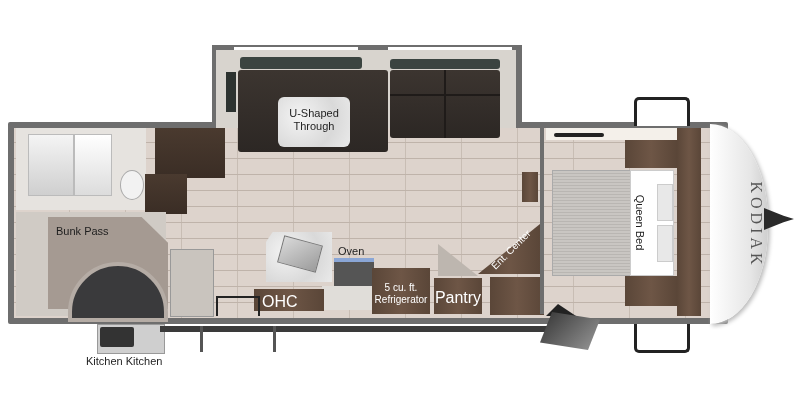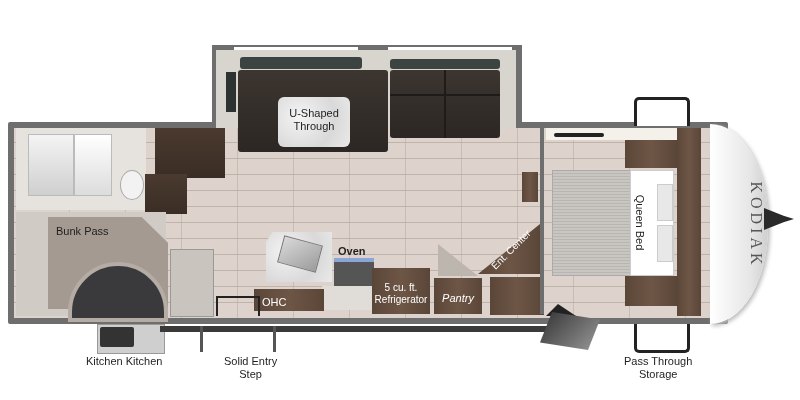--- a/index.html
+++ b/index.html
@@ -8,21 +8,21 @@
   .floor {
     background-color:#ddd3cc;
     background-image:
       repeating-linear-gradient(0deg, transparent 0 15px, #bfb3aa 15px 16px),
       repeating-linear-gradient(90deg, transparent 0 55px, #c8bdb4 55px 56px);
   }
   .wall { background:#6e6e6e; }
   .wood { background:linear-gradient(90deg,#5a4638,#6e5646,#5a4638); }
   .wood-dark { background:linear-gradient(180deg,#4a3a2f,#3a2d25); }
   .label { color:#1e1e1e; font-size:11px; text-align:center; line-height:13px; white-space:nowrap; }
-  .label-w { color:#ffffff; font-size:11px; text-align:center; line-height:12px; white-space:nowrap; }
+  .label-w { color:#ffffff; font-size:16px; text-align:center; line-height:12px; white-space:nowrap; }
   .sofa { background:linear-gradient(180deg,#3c3530,#2c2724); border-radius:3px; }
   .marble { background:radial-gradient(circle at 30% 40%, #f4f4f4, #d9d9d9 60%, #eaeaea); }
 </style>
 </head>
 <body>
 
 <div class="abs" style="left:0;top:12px;width:800px;height:400px;">
 
   <div class="abs wall" style="left:8px;top:110px;width:720px;height:202px;border-radius:2px;"></div>
 
@@ -56,34 +56,34 @@
 
   <div class="abs" style="left:16px;top:200px;width:150px;height:104px;background:#d0cbc5;"></div>
   <div class="abs" style="left:48px;top:205px;width:120px;height:92px;background:#a59a92;clip-path:polygon(0 0,78% 0,100% 28%,100% 100%,0 100%);"></div>
   <div class="abs" style="left:68px;top:250px;width:100px;height:60px;background:#3a3a3c;border-radius:50px 50px 0 0;border:4px solid #b5aca5;box-sizing:border-box;"></div>
   <div class="abs label" style="left:56px;top:213px;">Bunk Pass</div>
   <div class="abs" style="left:170px;top:237px;width:42px;height:66px;background:#c9c4be;border:1px solid #999;"></div>
 
   <div class="abs marble" style="left:266px;top:220px;width:66px;height:50px;clip-path:polygon(10% 0,100% 0,100% 100%,0 100%,0 20%);"></div>
   <div class="abs" style="left:280px;top:228px;width:38px;height:26px;background:linear-gradient(135deg,#d9d9d9,#9c9c9c);border:1px solid #777;transform:rotate(15deg);"></div>
   <div class="abs" style="left:334px;top:246px;width:40px;height:26px;background:#555;border-top:4px solid #8aa6d6;"></div>
-  <div class="abs label" style="left:338px;top:233px;font-weight:bold;">Oven</div>
+  <div class="abs label" style="left:338px;top:233px;">Oven</div>
   <div class="abs" style="left:322px;top:274px;width:50px;height:24px;background:#e0ddd9;"></div>
   <div class="abs wood" style="left:254px;top:277px;width:70px;height:22px;"></div>
   <div class="abs label-w" style="left:262px;top:284px;">OHC</div>
   <div class="abs" style="left:216px;top:284px;width:40px;height:18px;border:2px solid #222;border-bottom:none;"></div>
 
   <div class="abs wood" style="left:372px;top:256px;width:58px;height:46px;"></div>
   <div class="abs label-w" style="left:372px;top:270px;width:58px;font-size:10px;">
     <div>5 cu. ft.</div>
     <div style="font-size:10px;">Refrigerator</div>
   </div>
 
   <div class="abs wood" style="left:434px;top:266px;width:48px;height:36px;"></div>
-  <div class="abs label-w" style="left:434px;top:280px;width:48px;font-style:italic;">Pantry</div>
+  <div class="abs label-w" style="left:434px;top:280px;width:48px;">Pantry</div>
   <div class="abs" style="left:438px;top:232px;width:40px;height:32px;background:#bdb6af;clip-path:polygon(0 0,100% 100%,0 100%);"></div>
 
   <div class="abs wood" style="left:478px;top:212px;width:62px;height:50px;clip-path:polygon(100% 0,100% 100%,0 100%);"></div>
   <div class="abs label-w" style="left:486px;top:232px;transform:rotate(-45deg);font-size:10px;">Ent. Center</div>
   <div class="abs wood" style="left:490px;top:265px;width:54px;height:38px;"></div>
 
   <div class="abs wall" style="left:540px;top:116px;width:4px;height:186px;"></div>
   <div class="abs wood" style="left:522px;top:160px;width:16px;height:30px;"></div>
 
   <div class="abs" style="left:546px;top:116px;width:150px;height:12px;background:#f4f0ea;"></div>
@@ -104,22 +104,14 @@
 
   <div class="abs" style="left:97px;top:312px;width:66px;height:28px;background:#cfcfcf;border:1px solid #999;"></div>
   <div class="abs" style="left:100px;top:315px;width:34px;height:20px;background:#333;border-radius:2px;"></div>
   <div class="abs" style="left:160px;top:314px;width:390px;height:6px;background:#3a3a3a;"></div>
   <div class="abs" style="left:200px;top:314px;width:70px;height:26px;border-left:3px solid #555;border-right:3px solid #555;"></div>
   <div class="abs" style="left:540px;top:300px;width:60px;height:38px;background:linear-gradient(135deg,#333,#999);clip-path:polygon(20% 0,100% 20%,80% 100%,0 80%);"></div>
   <div class="abs" style="left:634px;top:312px;width:50px;height:26px;border:3px solid #222;border-top:none;border-radius:0 0 5px 5px;background:#fff;"></div>
   <div class="abs" style="left:634px;top:85px;width:50px;height:26px;border:3px solid #222;border-bottom:none;border-radius:5px 5px 0 0;background:#fff;"></div>
 
   <div class="abs label" style="left:86px;top:343px;">Kitchen Kitchen</div>
-  <div class="abs label" style="left:224px;top:343px;">
-    <div>Solid Entry</div>
-    <div>Step</div>
-  </div>
-  <div class="abs label" style="left:624px;top:343px;">
-    <div>Pass Through</div>
-    <div>Storage</div>
-  </div>
 
 </div>
 
 </body></html>

